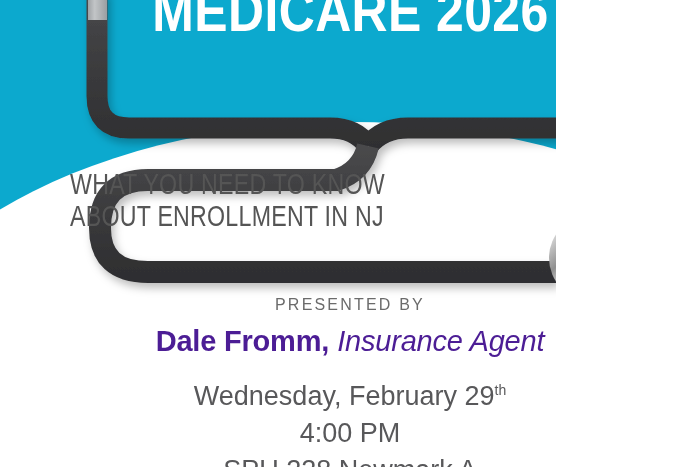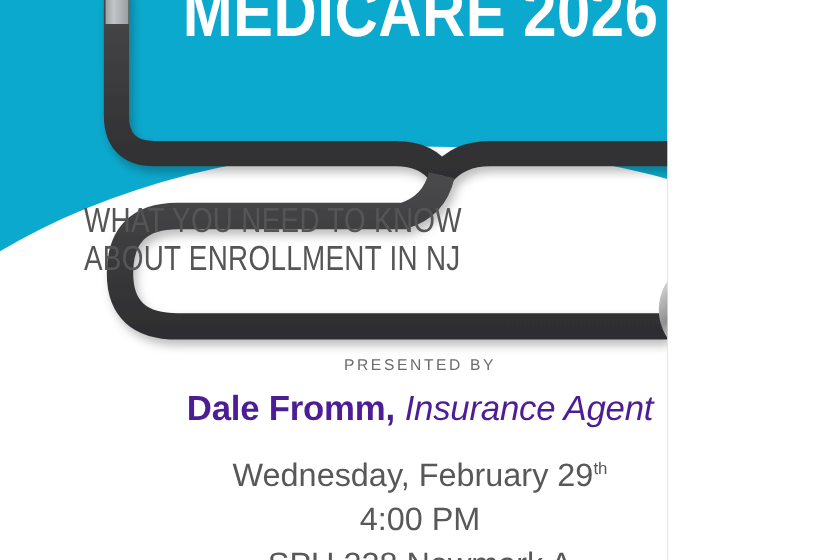--- a/index.html
+++ b/index.html
@@ -87,21 +87,21 @@
   }
 
   
   .presented-by {
     position: absolute;
     left: 0;
     top: 296px;
     width: 700px;
     text-align: center;
     color: #6b6b6b;
-    font-size: 13px;
+    font-size: 16px;
     letter-spacing: 2.2px;
     font-weight: normal;
     z-index: 6;
   }
   .presenter {
     position: absolute;
     left: 0;
     top: 325px;
     width: 700px;
     text-align: center;

